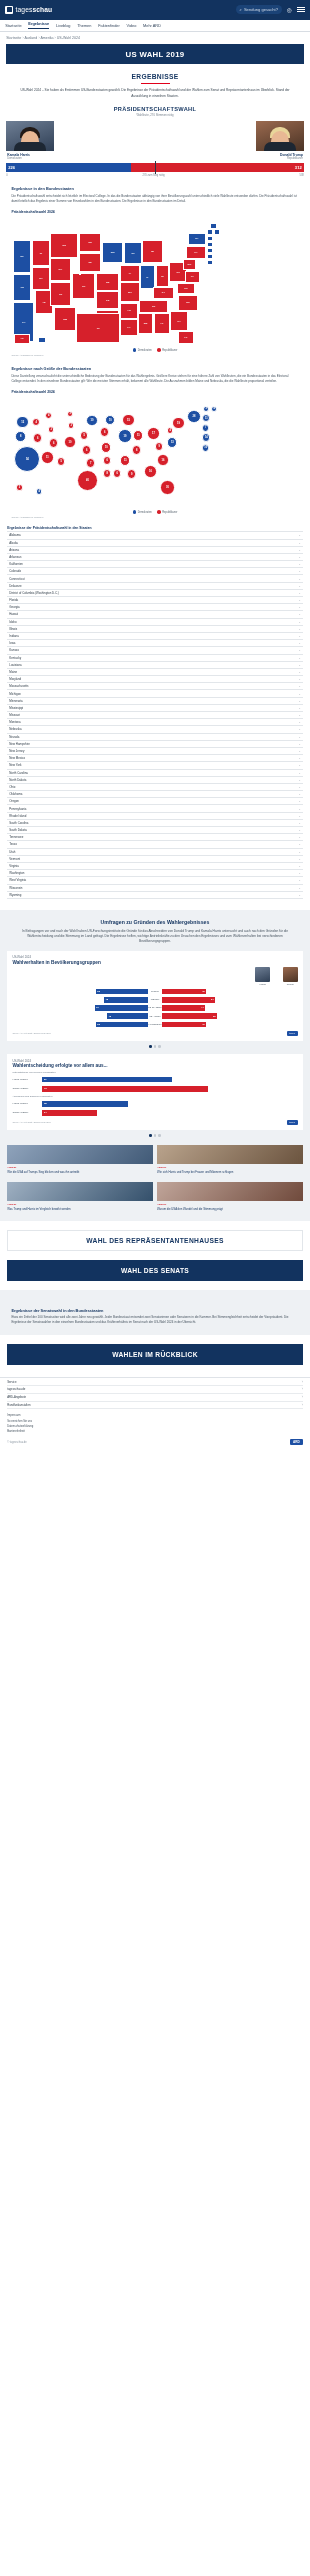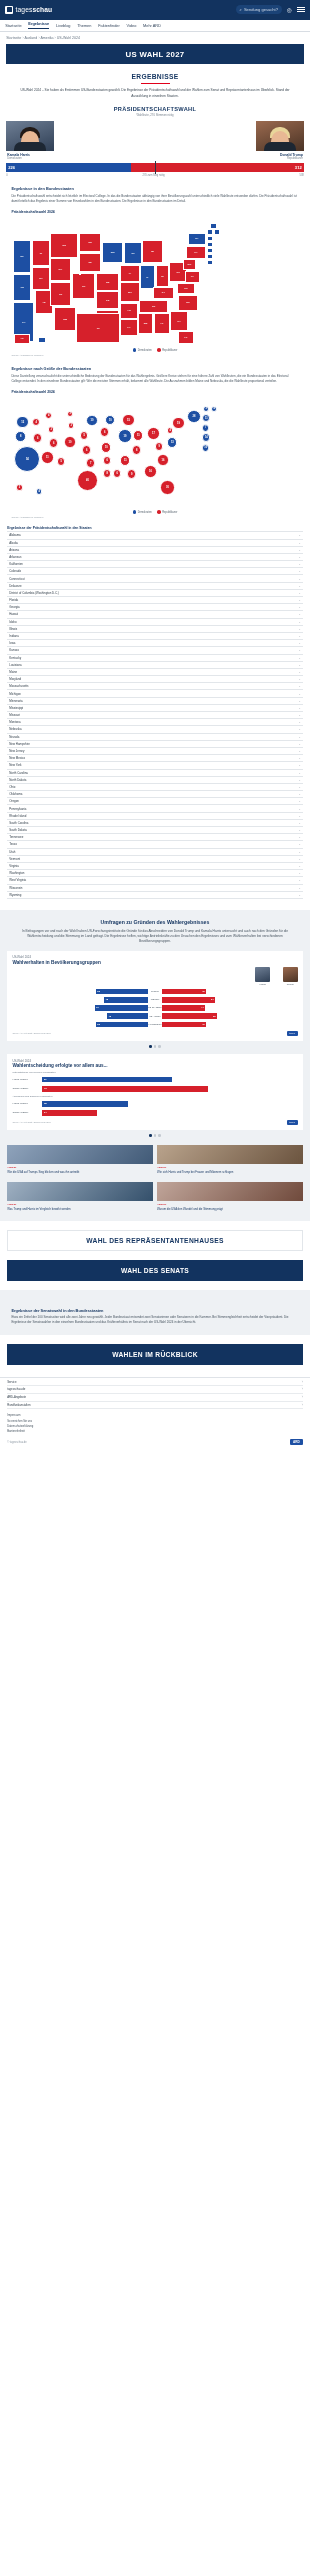--- a/index.html
+++ b/index.html
@@ -412,21 +412,21 @@
   <span>Mehr ARD</span>
 </div>
 
 <div class="breadcrumb">
   <span>Startseite</span>
   <span>Ausland</span>
   <span>Amerika</span>
   <span>US-Wahl 2024</span>
 </div>
 
-<div class="banner">US WAHL 2027</div>
+<div class="banner">US WAHL 2019</div>
 
 <div class="section-head">
   <h2>ERGEBNISSE</h2>
   <div class="rule"></div>
 </div>
 <p class="lede">US-Wahl 2024 – Sie haben als Erstimmen US-Bundesstaaten gewählt. Die Ergebnisse der Präsidentschaftswahl und der Wahlen zum Senat und Repräsentantenhaus im Überblick. Stand der Auszählung in einzelnen Staaten.</p>
 
 <div class="pres-block">
   <div class="pres-title">PRÄSIDENTSCHAFTSWAHL</div>
   <div class="pres-sub">Wahlleute, 270 Stimmen nötig</div>

